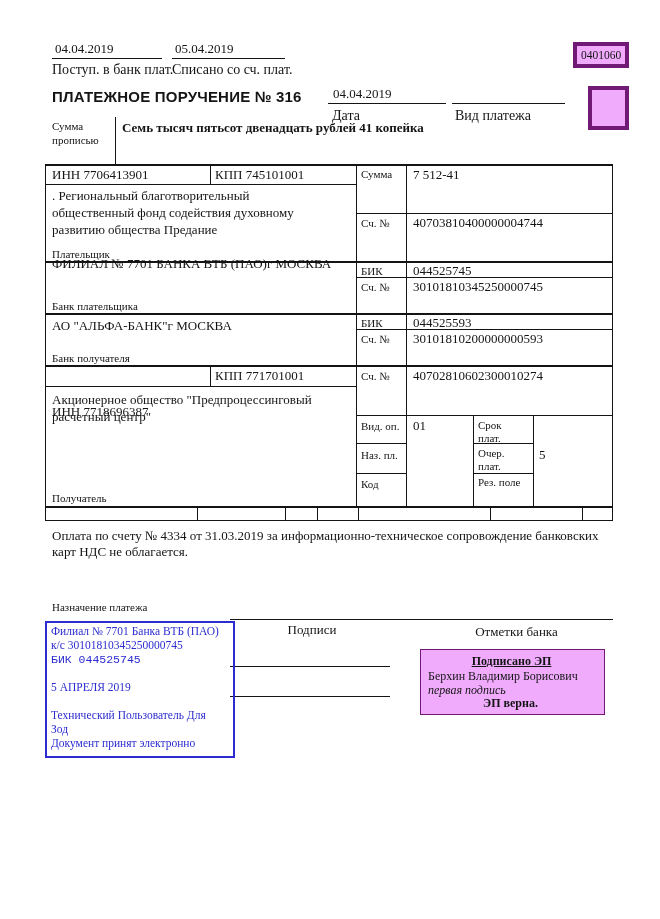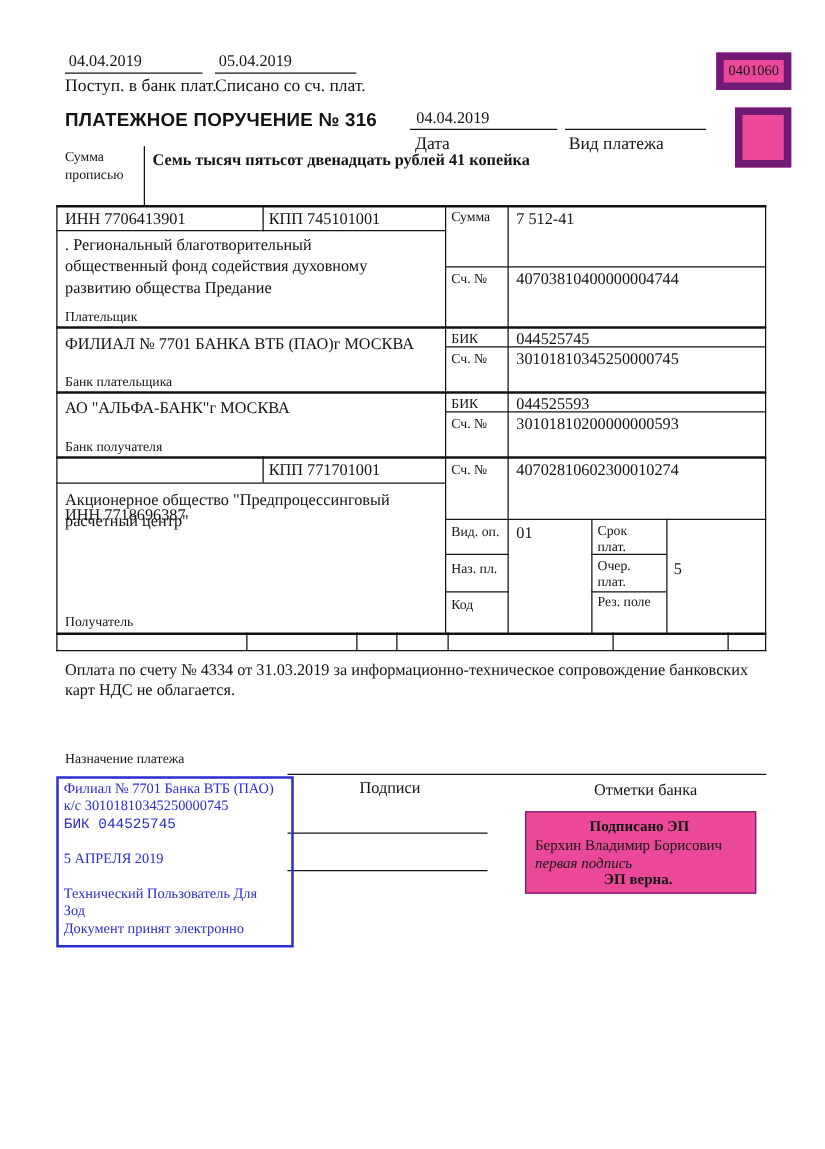--- a/index.html
+++ b/index.html
@@ -5,21 +5,21 @@
   html,body{margin:0;padding:0;background:#fff;}
   .page{position:relative;width:660px;height:919px;background:#fff;
         font-family:"Liberation Serif",serif;color:#141414;overflow:hidden;}
   .t{position:absolute;font-size:13px;line-height:1.2;white-space:nowrap;}
   .lbl{position:absolute;font-size:11px;line-height:1.1;white-space:nowrap;}
   .sm{position:absolute;font-size:14px;line-height:1.1;white-space:nowrap;}
   .wrap{white-space:normal;}
   .hl{position:absolute;height:1px;background:#141414;}
   .vl{position:absolute;width:1px;background:#141414;}
   .thick{height:2px;}
-  .box{position:absolute;border:6px solid #701a75;background:#ec4899;}
+  .box{position:absolute;border:4px solid #701a75;background:#f0abfc;}
   .title{position:absolute;font-family:"Liberation Sans",sans-serif;font-weight:bold;
          font-size:15px;white-space:nowrap;letter-spacing:.2px;}
   .bluebox{position:absolute;border:2px solid var(--blue,#2c2cd0);background:transparent;}
   .bt{position:absolute;font-size:11.5px;color:var(--blue,#2c2cd0);white-space:nowrap;}
   .st{position:absolute;font-size:12px;line-height:1.15;white-space:nowrap;}
   .b{font-weight:bold;}
   .i{font-style:italic;}
   .center{text-align:center;}
 </style>
 </head>
@@ -85,21 +85,21 @@
 
   <div class="t" style="left:52px;top:167px;">ИНН 7706413901</div>
   <div class="t" style="left:215px;top:167px;">КПП 745101001</div>
   <div class="lbl" style="left:361px;top:168px;">Сумма</div>
   <div class="t" style="left:413px;top:167px;">7 512-41</div>
   <div class="t wrap" style="left:52px;top:187px;width:262px;line-height:17px;">. Региональный благотворительный общественный фонд содействия духовному развитию общества Предание</div>
   <div class="lbl" style="left:361px;top:217px;">Сч. №</div>
   <div class="t" style="left:413px;top:215px;">40703810400000004744</div>
   <div class="lbl" style="left:52px;top:248px;">Плательщик</div>
 
-  <div class="t" style="left:52px;top:267px;">ФИЛИАЛ № 7701 БАНКА ВТБ (ПАО)г МОСКВА</div>
+  <div class="t" style="left:52px;top:256px;">ФИЛИАЛ № 7701 БАНКА ВТБ (ПАО)г МОСКВА</div>
   <div class="lbl" style="left:361px;top:265px;">БИК</div>
   <div class="t" style="left:413px;top:263px;">044525745</div>
   <div class="lbl" style="left:361px;top:281px;">Сч. №</div>
   <div class="t" style="left:413px;top:279px;">30101810345250000745</div>
   <div class="lbl" style="left:52px;top:300px;">Банк плательщика</div>
 
   <div class="t" style="left:52px;top:318px;">АО "АЛЬФА-БАНК"г МОСКВА</div>
   <div class="lbl" style="left:361px;top:317px;">БИК</div>
   <div class="t" style="left:413px;top:315px;">044525593</div>
   <div class="lbl" style="left:361px;top:333px;">Сч. №</div>
@@ -134,18 +134,18 @@
   <div class="bluebox" style="left:45px;top:621px;width:186px;height:133px;"></div>
   <div class="bt" style="left:51px;top:625px;">Филиал № 7701 Банка ВТБ (ПАО)</div>
   <div class="bt" style="left:51px;top:639px;">к/с 30101810345250000745</div>
   <div class="bt" style="left:51px;top:653px;font-family:Liberation Mono, monospace;">БИК 044525745</div>
   <div class="bt" style="left:51px;top:681px;">5 АПРЕЛЯ 2019</div>
   <div class="bt" style="left:51px;top:709px;">Технический Пользователь Для</div>
   <div class="bt" style="left:51px;top:723px;">Зод</div>
   <div class="bt" style="left:51px;top:737px;">Документ принят электронно</div>
 
   <div class="box" style="left:420px;top:649px;width:183px;height:64px;border-width:1.5px;"></div>
-  <div class="st b center" style="left:420px;top:655px;width:183px;">Подписано ЭП</div>
+  <div class="st b center" style="left:420px;top:655px;width:183px;text-decoration:underline;">Подписано ЭП</div>
   <div class="st" style="left:428px;top:670px;">Берхин Владимир Борисович</div>
   <div class="st i" style="left:428px;top:684px;">первая подпись</div>
   <div class="st b center" style="left:420px;top:697px;width:181px;">ЭП верна.</div>
 
 </div>
 
 </body></html>

